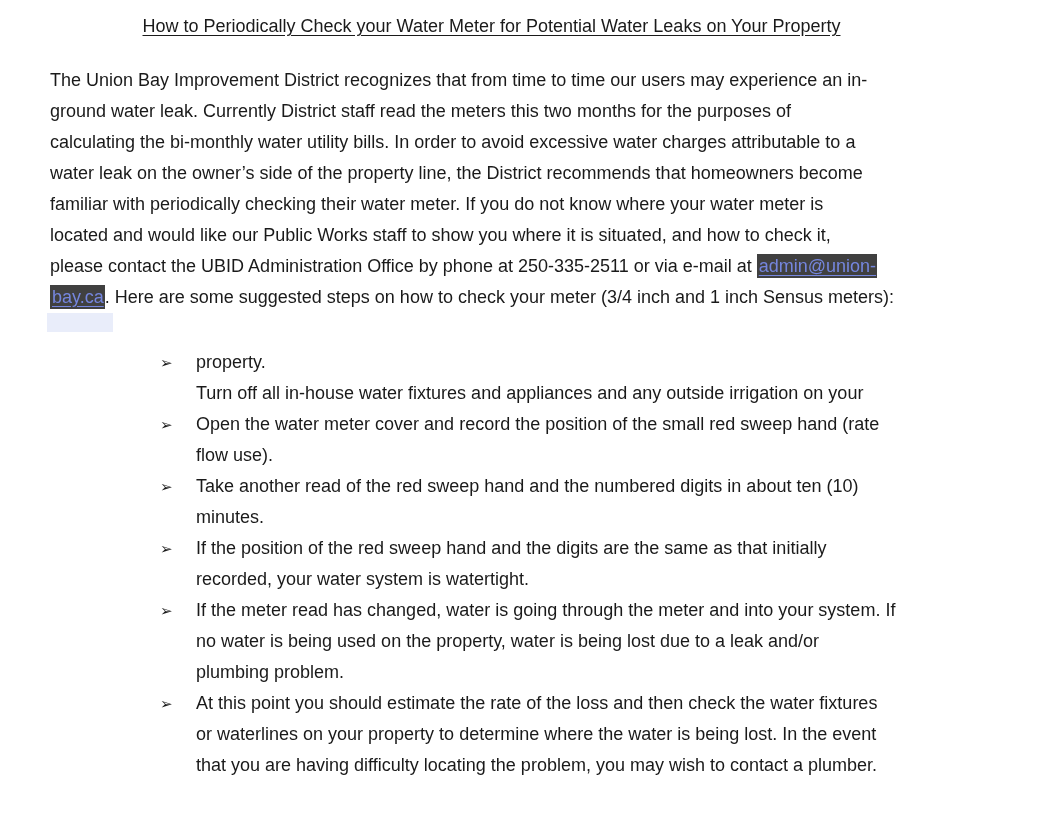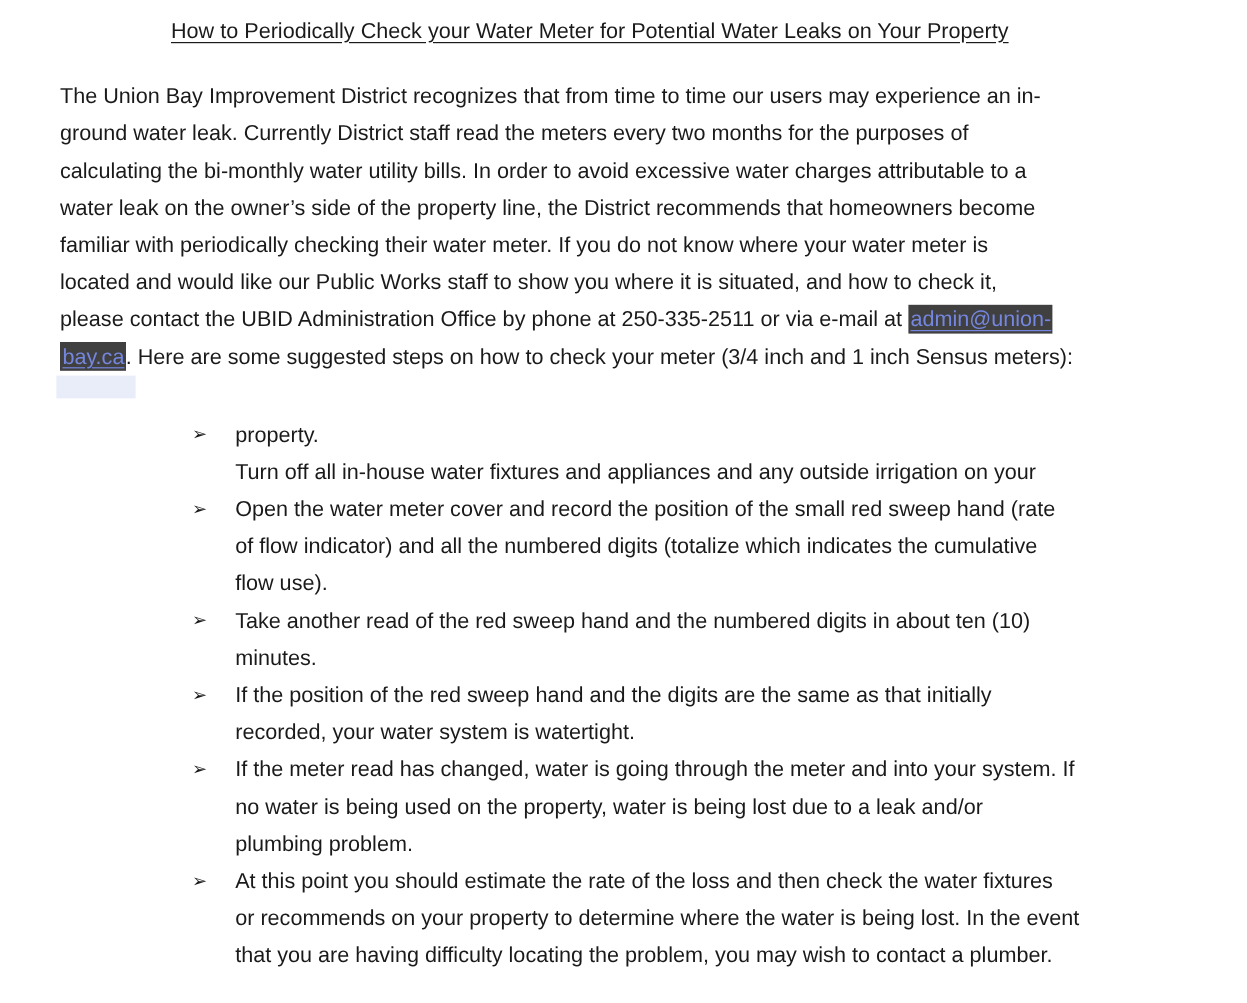--- a/index.html
+++ b/index.html
@@ -76,41 +76,40 @@
 <body>
 
 <div class="page">
 
   <div class="doc-title">
     <span class="u">How to Periodically Check your Water Meter for Potential Water Leaks on Your Property</span>
   </div>
 
   <div class="para">
     <div class="pline">The Union Bay Improvement District recognizes that from time to time our users may experience an in-</div>
-    <div class="pline">ground water leak. Currently District staff read the meters every two months for the purposes of</div>
+    <div class="pline">ground water leak. Currently District staff read the meters this two months for the purposes of</div>
     <div class="pline">calculating the bi-monthly water utility bills. In order to avoid excessive water charges attributable to a</div>
     <div class="pline">water leak on the owner’s side of the property line, the District recommends that homeowners become</div>
     <div class="pline">familiar with periodically checking their water meter. If you do not know where your water meter is</div>
     <div class="pline">located and would like our Public Works staff to show you where it is situated, and how to check it,</div>
     <div class="pline"><span>please contact the UBID Administration Office by phone at 250-335-2511 or via e-mail at </span><a class="doc-link">admin@union-</a></div>
     <div class="pline"><a class="doc-link">bay.ca</a><span>. Here are some suggested steps on how to check your meter (3/4 inch and 1 inch Sensus meters):</span></div>
   </div>
 
   <div class="hl-block"></div>
 
   <ul class="doc-list">
     <li>
       <span class="marker">➢</span>
       <div class="lline">property.</div>
       <div class="lline">Turn off all in-house water fixtures and appliances and any outside irrigation on your</div>
     </li>
     <li>
       <span class="marker">➢</span>
       <div class="lline">Open the water meter cover and record the position of the small red sweep hand (rate</div>
-      <div class="lline">of flow indicator) and all the numbered digits (totalize which indicates the cumulative</div>
       <div class="lline">flow use).</div>
     </li>
     <li>
       <span class="marker">➢</span>
       <div class="lline">Take another read of the red sweep hand and the numbered digits in about ten (10)</div>
       <div class="lline">minutes.</div>
     </li>
     <li>
       <span class="marker">➢</span>
       <div class="lline">If the position of the red sweep hand and the digits are the same as that initially</div>
@@ -118,18 +117,18 @@
     </li>
     <li>
       <span class="marker">➢</span>
       <div class="lline">If the meter read has changed, water is going through the meter and into your system. If</div>
       <div class="lline">no water is being used on the property, water is being lost due to a leak and/or</div>
       <div class="lline">plumbing problem.</div>
     </li>
     <li>
       <span class="marker">➢</span>
       <div class="lline">At this point you should estimate the rate of the loss and then check the water fixtures</div>
-      <div class="lline">or recommends on your property to determine where the water is being lost. In the event</div>
+      <div class="lline">or waterlines on your property to determine where the water is being lost. In the event</div>
       <div class="lline">that you are having difficulty locating the problem, you may wish to contact a plumber.</div>
     </li>
   </ul>
 
 </div>
 
 </body></html>

